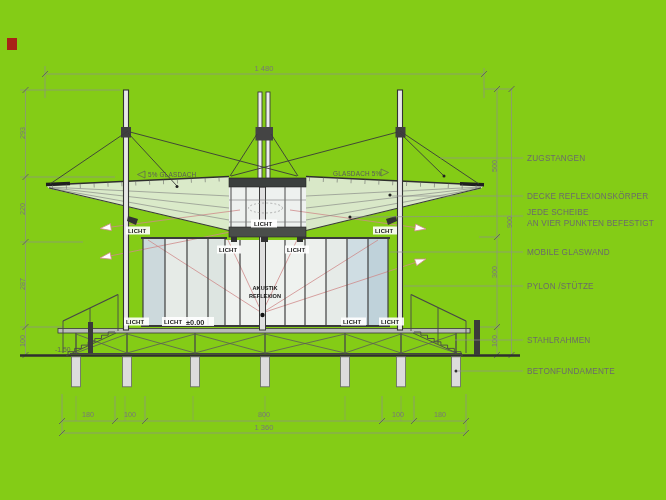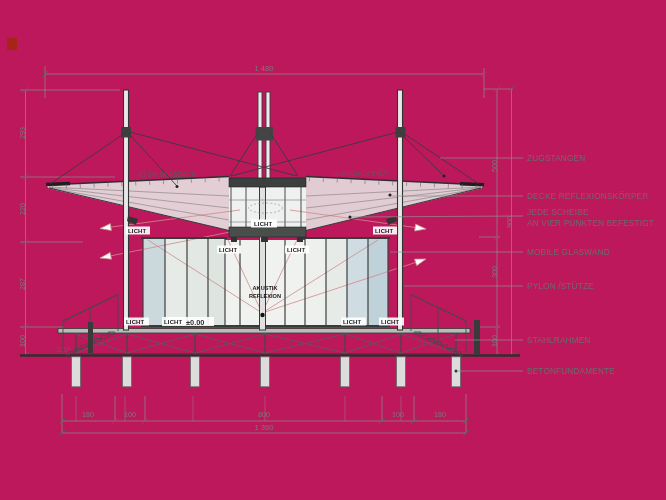--- a/index.html
+++ b/index.html
@@ -1,16 +1,16 @@
 <!DOCTYPE html>
 <html><head>
 <meta charset="utf-8">
 <style>
   html,body{margin:0;padding:0;background:#ffffff;}
-  #canvas{position:relative;width:666px;height:500px;background:#be185d;overflow:hidden;
+  #canvas{position:relative;width:666px;height:500px;background:#84cc16;overflow:hidden;
           font-family:"Liberation Sans", sans-serif;text-decoration:underline;}
   svg{display:block;}
   text{font-family:"Liberation Sans", sans-serif;}
   .dimtxt{fill:#787878;font-size:7.2px;}
   .dimtxt2{fill:#787878;font-size:7.6px;}
   .lbl{fill:#6b6b6b;font-size:8.2px;letter-spacing:.2px;}
   .licht{fill:#161616;font-size:5.9px;font-weight:bold;letter-spacing:.2px;}
   .akustik{fill:#161616;font-size:5.6px;font-weight:bold;text-anchor:middle;}
   .glasdach{fill:#5a5a5a;font-size:6.4px;letter-spacing:.2px;}
   .level{fill:#5f5f5f;font-size:6.8px;}

